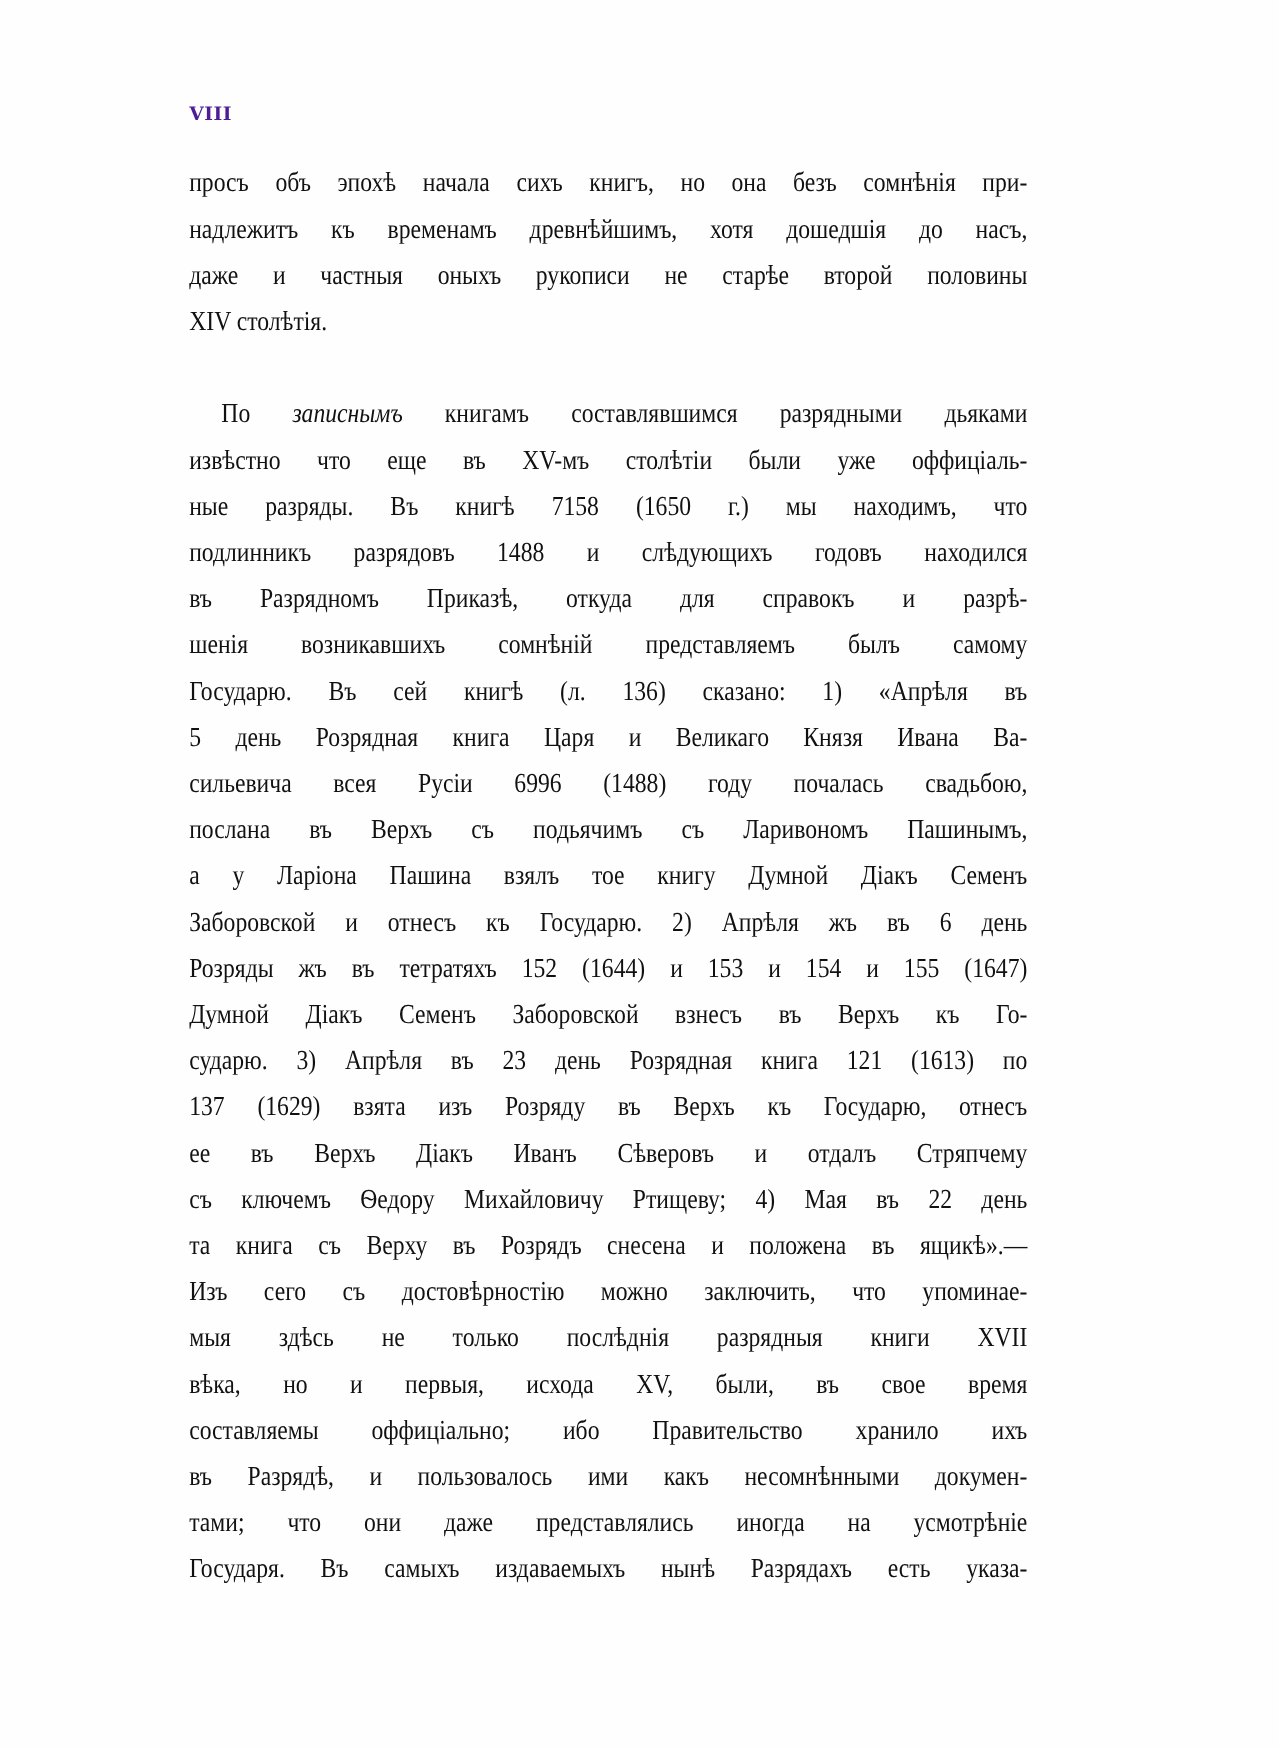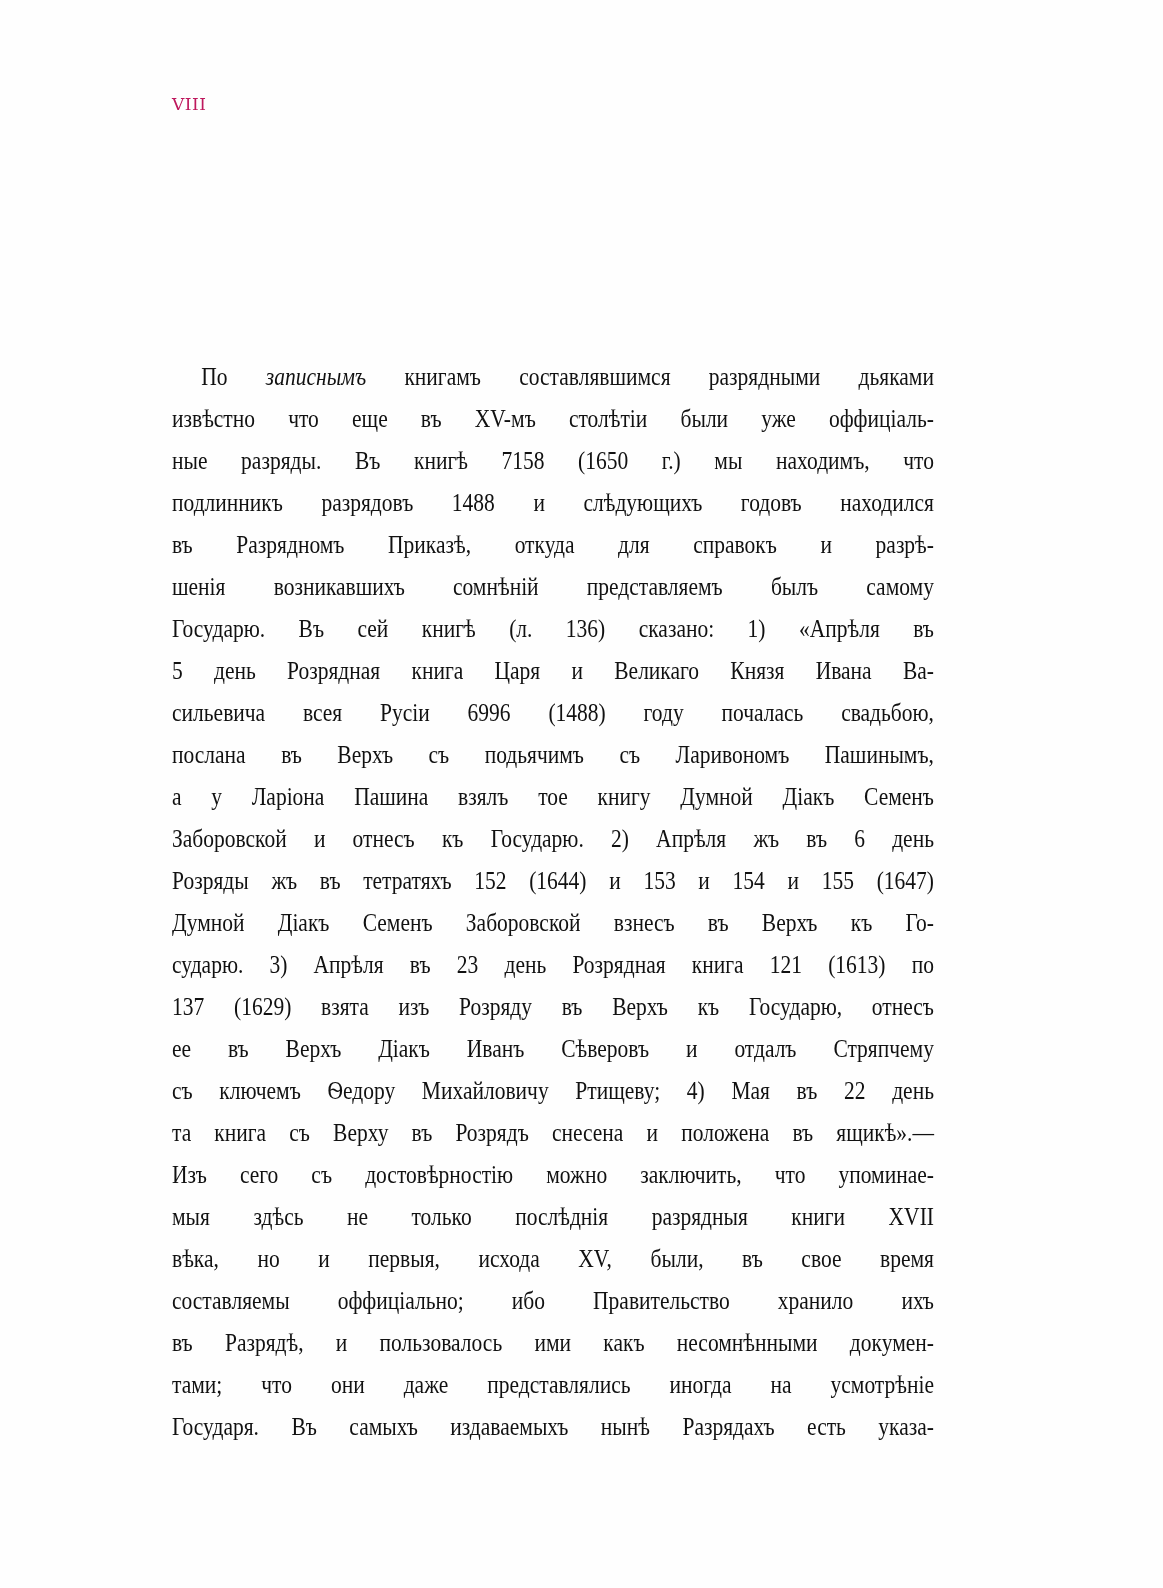--- a/index.html
+++ b/index.html
@@ -21,23 +21,23 @@
       top: 0;
       width: 1163px;
       height: 1588px;
       background: #fefefe;
     }
     .page-number {
       position: absolute;
       left: 172px;
       top: 94px;
       font-size: 17px;
-      font-weight: normal;
+      font-weight: bold;
       letter-spacing: 0.5px;
-      color: #be185d;
+      color: #4c1d95;
     }
     .text-block {
       position: absolute;
       left: 172px;
       width: 762px;
     }
     .line {
       display: block;
       height: 42px;
       line-height: 42px;
@@ -63,20 +63,26 @@
     #para1 { top: 146px; }
     #para2 { top: 356px; }
   </style>
 </head>
 <body>
 
 <div class="page">
 
   <div class="page-number">VIII</div>
 
+  <div class="text-block" id="para1">
+    <span class="line">просъ объ эпохѣ начала сихъ книгъ, но она безъ сомнѣнія при-</span>
+    <span class="line">надлежитъ къ временамъ древнѣйшимъ, хотя дошедшія до насъ,</span>
+    <span class="line">даже и частныя оныхъ рукописи не старѣе второй половины</span>
+    <span class="line last">XIV столѣтія.</span>
+  </div>
 
   <div class="text-block" id="para2">
     <span class="line indent"><span>По </span><span class="ital">записнымъ</span><span> книгамъ составлявшимся разрядными дьяками</span></span>
     <span class="line">извѣстно что еще въ XV-мъ столѣтіи были уже оффиціаль-</span>
     <span class="line">ные разряды. Въ книгѣ 7158 (1650 г.) мы находимъ, что</span>
     <span class="line">подлинникъ разрядовъ 1488 и слѣдующихъ годовъ находился</span>
     <span class="line">въ Разрядномъ Приказѣ, откуда для справокъ и разрѣ-</span>
     <span class="line">шенія возникавшихъ сомнѣній представляемъ былъ самому</span>
     <span class="line">Государю. Въ сей книгѣ (л. 136) сказано: 1) «Апрѣля въ</span>
     <span class="line">5 день Розрядная книга Царя и Великаго Князя Ивана Ва-</span>

